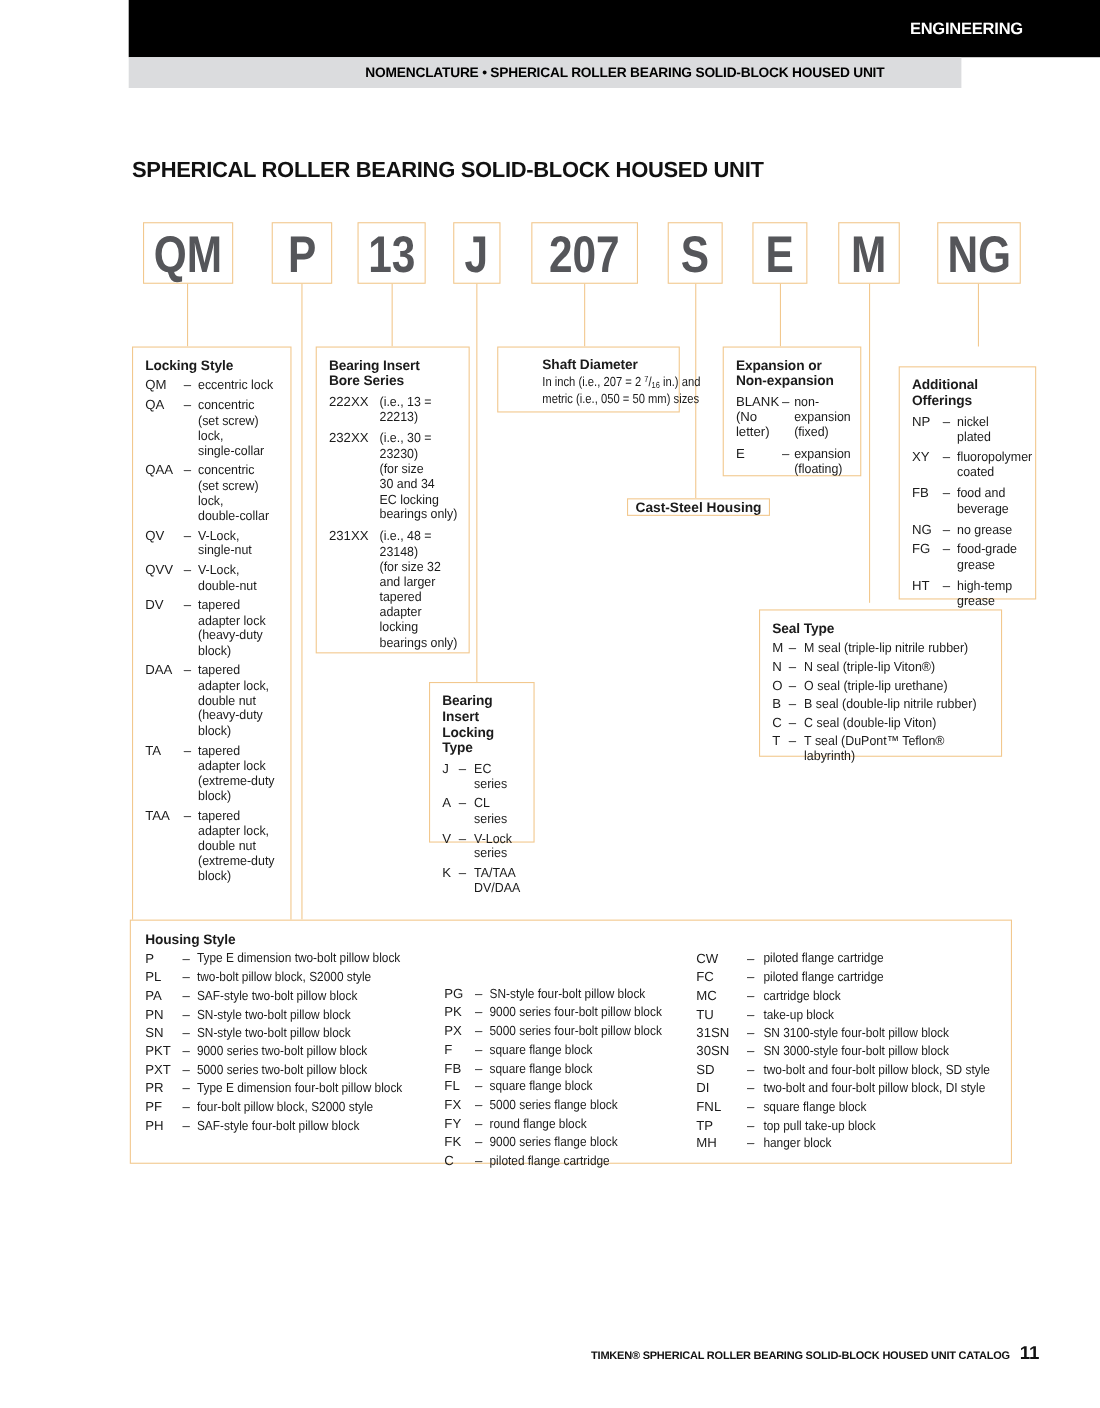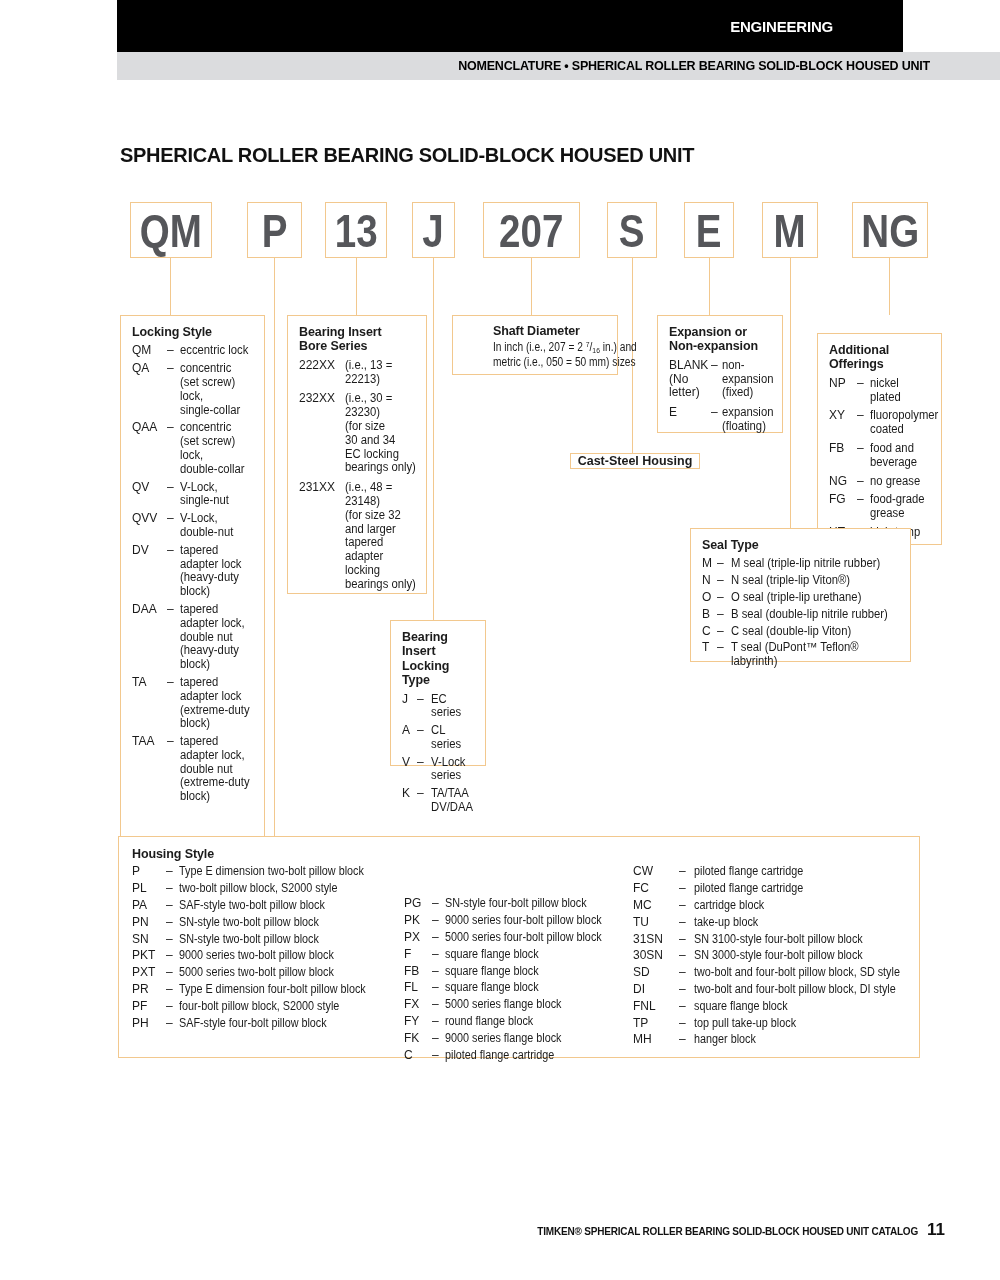--- a/index.html
+++ b/index.html
@@ -1,22 +1,22 @@
 <!DOCTYPE html>
 <html><head>
 <meta charset="utf-8">
 <style>
   html,body{margin:0;padding:0;background:#ffffff;}
   body{width:1000px;height:1280px;position:relative;font-family:"Liberation Sans",sans-serif;color:#1e1e1e;-webkit-font-smoothing:antialiased;}
   .page{position:absolute;inset:0;width:1000px;height:1280px;background:#fff;overflow:hidden;}
 
   
-  .black-bar{position:absolute;left:117px;top:0;width:786px;height:52px;background:#000;}
+  .black-bar{position:absolute;left:117px;top:0;width:883px;height:52px;background:#000;}
   .black-bar .hlabel{position:absolute;right:70px;top:50%;transform:translateY(-50%);color:#fff;font-weight:bold;font-size:15px;letter-spacing:-0.2px;}
-  .gray-bar{position:absolute;left:117px;top:52px;width:883px;height:28px;background:#dbdcde;}
+  .gray-bar{position:absolute;left:117px;top:52px;width:757px;height:28px;background:#dbdcde;}
   .gray-bar .hlabel{position:absolute;right:70px;top:50%;transform:translateY(-50%);color:#000;font-weight:bold;font-size:12.5px;letter-spacing:-0.2px;}
 
   .page-title{position:absolute;left:120px;top:144px;font-size:20px;font-weight:bold;letter-spacing:-0.3px;color:#111;}
 
   
   .code-box{position:absolute;top:202px;height:56px;border:1px solid #f2c88e;background:#fff;display:flex;align-items:center;justify-content:center;box-sizing:border-box;}
   .code-box span{display:inline-block;font-size:47px;font-weight:bold;color:#55565a;transform:scaleX(.82);line-height:1;}
 
   .vline{position:absolute;width:1px;background:#f2c88e;}
 
@@ -317,21 +317,21 @@
           <span class="li-desc">high-temp
 grease</span>
         </div>
       </div>
   </div>
 
   <div class="panel" id="p-cast" style="left:570px;top:453px;width:130px;height:16px;">
     <span class="cast-label">Cast-Steel Housing</span>
   </div>
 
-  <div class="panel" id="p-seal" style="left:690px;top:528px;width:221px;height:134px;">
+  <div class="panel" id="p-seal" style="left:690px;top:554px;width:221px;height:134px;">
     <div class="ptitle">Seal Type</div>
     <div>
 
         <div class="li-row">
           <span class="li-code">M</span>
           <span class="li-dash">–</span>
           <span class="li-desc">M seal (triple-lip nitrile rubber)</span>
         </div>
 
         <div class="li-row">

